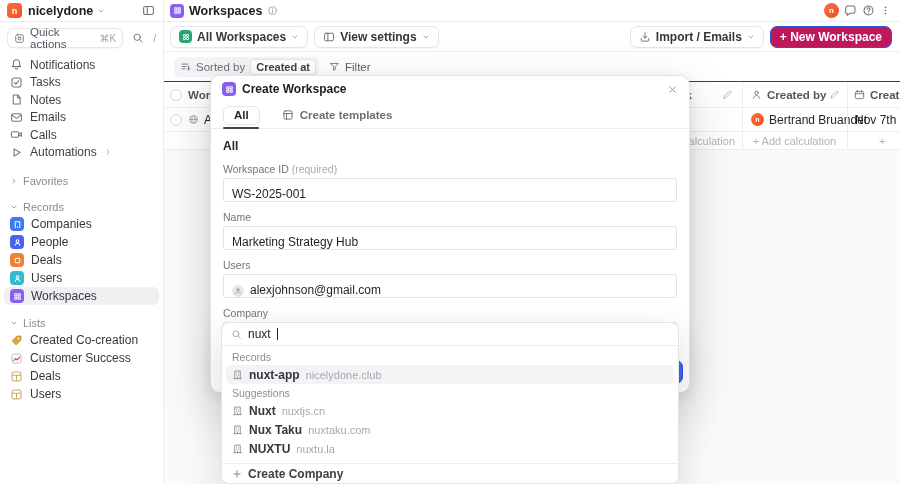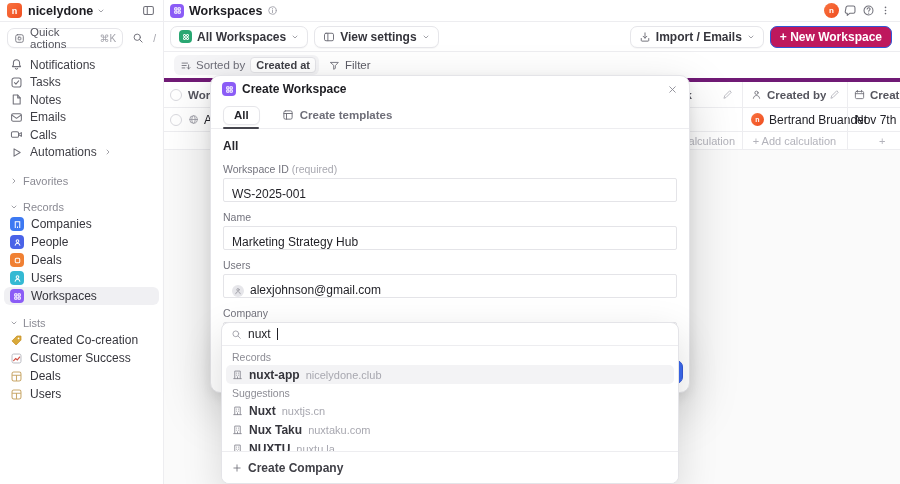--- a/index.html
+++ b/index.html
@@ -31,21 +31,21 @@
   
   #main { position:absolute; left:164px; top:0; right:0; height:484px; background:#fff; }
   .m-top { height:22px; display:flex; align-items:center; padding:0 9px 0 6px; border-bottom:1px solid #ededf0; gap:5px; }
   .m-title { font-size:12.5px; font-weight:700; color:#1c1c21; }
   .m-top .grow { flex:1; }
   .avatar { width:15px; height:15px; border-radius:50%; background:linear-gradient(135deg,#f97340,#ef4d1f); color:#fff; font-size:8px; font-weight:bold; display:flex; align-items:center; justify-content:center; }
   .toolbar { height:30px; display:flex; align-items:center; padding:0 8px 0 6px; border-bottom:1px solid #ededf0; gap:6px; background:#fff; }
   .pill { height:22px; display:flex; align-items:center; gap:5px; padding:0 8px; border:1px solid #e6e6ea; border-radius:7px; background:#fff; font-size:12px; font-weight:600; color:#35353c; box-shadow:0 1px 1px rgba(0,0,0,.03); cursor:pointer; }
   .toolbar .grow { flex:1; }
   .btn-blue { height:22px; display:flex; align-items:center; gap:4px; padding:0 9px; border-radius:7px; background:#be185d; border:1px solid #3257d6; color:#fff; font-size:12px; font-weight:600; cursor:pointer; }
-  .filterbar { height:30px; display:flex; align-items:center; padding:0 10px; border-bottom:4px solid #701a75; gap:10px; background:#fff; }
+  .filterbar { height:30px; display:flex; align-items:center; padding:0 10px; border-bottom:1px solid #701a75; gap:10px; background:#fff; }
   .sort-pill { height:20px; display:flex; align-items:center; gap:5px; padding:0 3px 0 6px; background:#f4f4f6; border-radius:6px; font-size:11.5px; color:#6e6e78; cursor:pointer; }
   .sort-chip { height:16px; display:flex; align-items:center; padding:0 5px; background:#fff; border:1px solid #e4e4e8; border-radius:4px; color:#3f3f46; font-weight:600; font-size:11px; }
   .flt { display:flex; align-items:center; gap:5px; font-size:11.5px; color:#5c5c66; cursor:pointer; }
 
   
   .tbl { position:relative; height:68px; }
   .trow { position:relative; width:100%; }
   .thead { height:26px; border-bottom:1px solid #ededf0; background:#fff; }
   .tdata { height:24px; border-bottom:1px solid #ededf0; background:#fff; }
   .tcalc { height:18px; border-bottom:1px solid #ededf0; background:#fff; }
@@ -79,21 +79,21 @@
   #popover { position:absolute; left:221px; top:322px; width:458px; height:162px; background:#fff; border:1px solid #e4e4e8; border-radius:8px; box-shadow:0 14px 40px rgba(0,0,0,.14); z-index:30; display:flex; flex-direction:column; overflow:hidden; }
   .po-search { height:23px; flex:none; display:flex; align-items:center; gap:6px; padding:0 9px; border-bottom:1px solid #ededf0; }
   .po-q { font-size:12px; color:#1f1f25; }
   .caret { width:1px; height:12px; background:#1f1f25; }
   .po-list { flex:1; overflow:hidden; padding:2px 4px 0 4px; }
   .po-grp { font-size:10.5px; color:#8d8d95; padding:3px 6px 2px 6px; }
   .po-row { height:19px; display:flex; align-items:center; gap:6px; padding:0 6px; border-radius:5px; cursor:pointer; }
   .po-row.hl { background:#f3f3f5; }
   .po-name { font-size:12px; font-weight:600; color:#35353c; }
   .po-dom { font-size:11px; color:#a8a8b0; }
-  .po-foot { flex:none; height:32px; display:flex; align-items:center; gap:6px; padding:0 10px; border-top:1px solid #ededf0; background:#fff; font-size:12px; font-weight:600; color:#3f3f46; cursor:pointer; }
+  .po-foot { flex:none; height:20px; display:flex; align-items:center; gap:6px; padding:0 10px; border-top:1px solid #ededf0; background:#fff; font-size:12px; font-weight:600; color:#3f3f46; cursor:pointer; }
 </style>
 </head>
 <body>
 
 <div id="app">
 
   <aside id="sidebar">
     <div class="sb-top">
       <div class="logo">n</div>
       <span class="brand">nicelydone</span>

